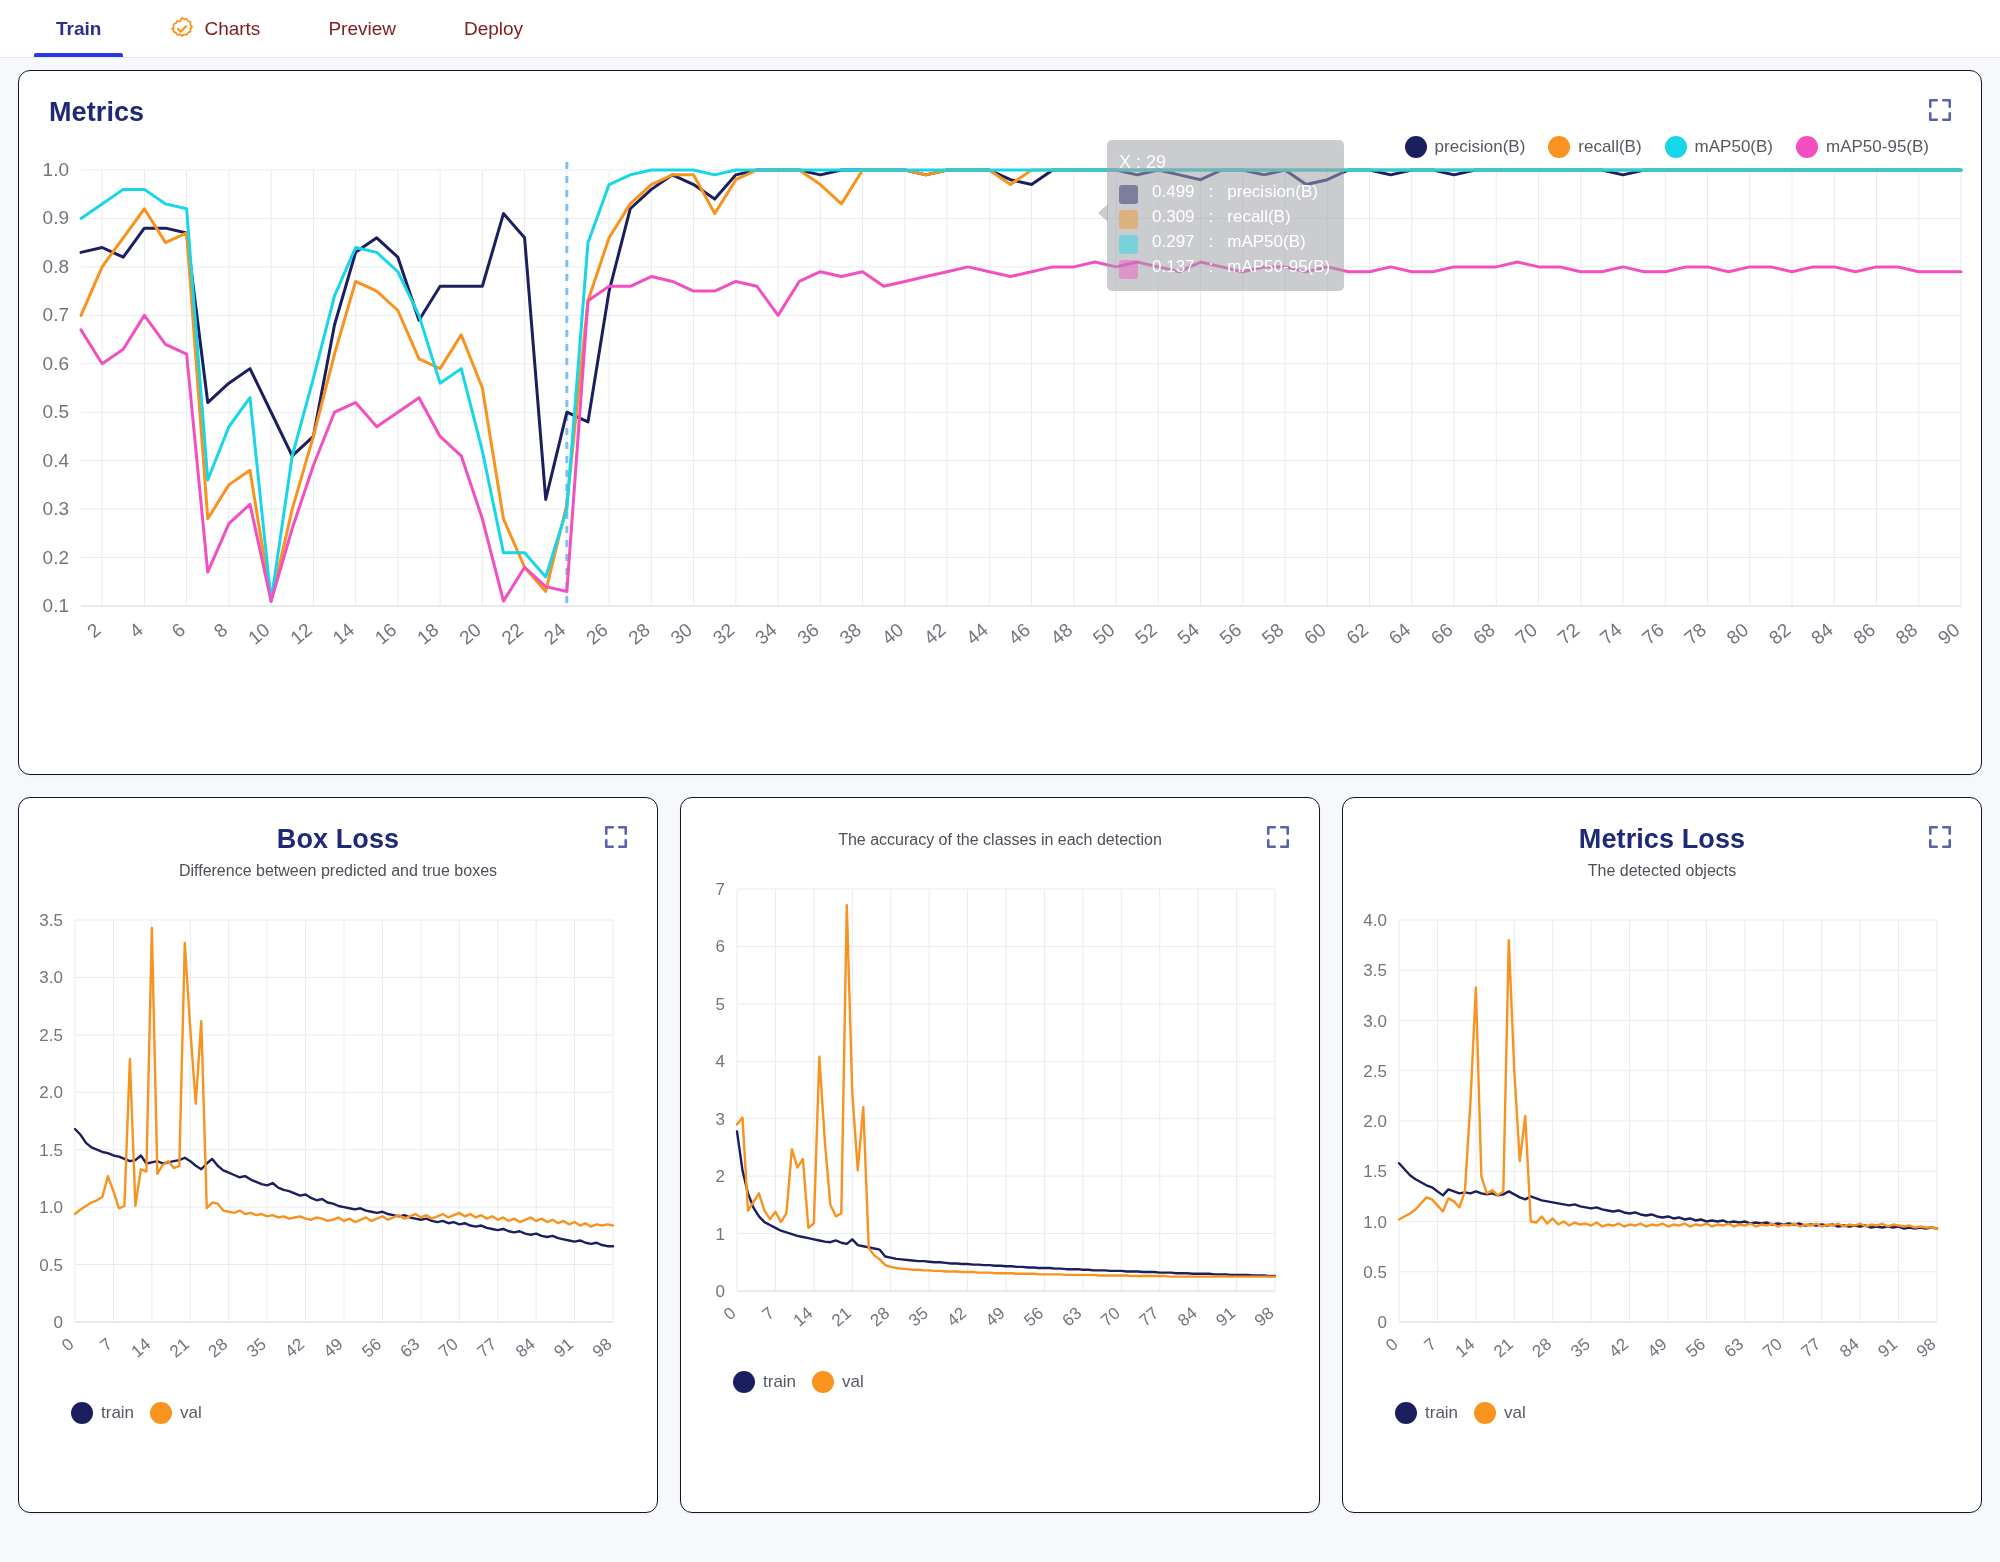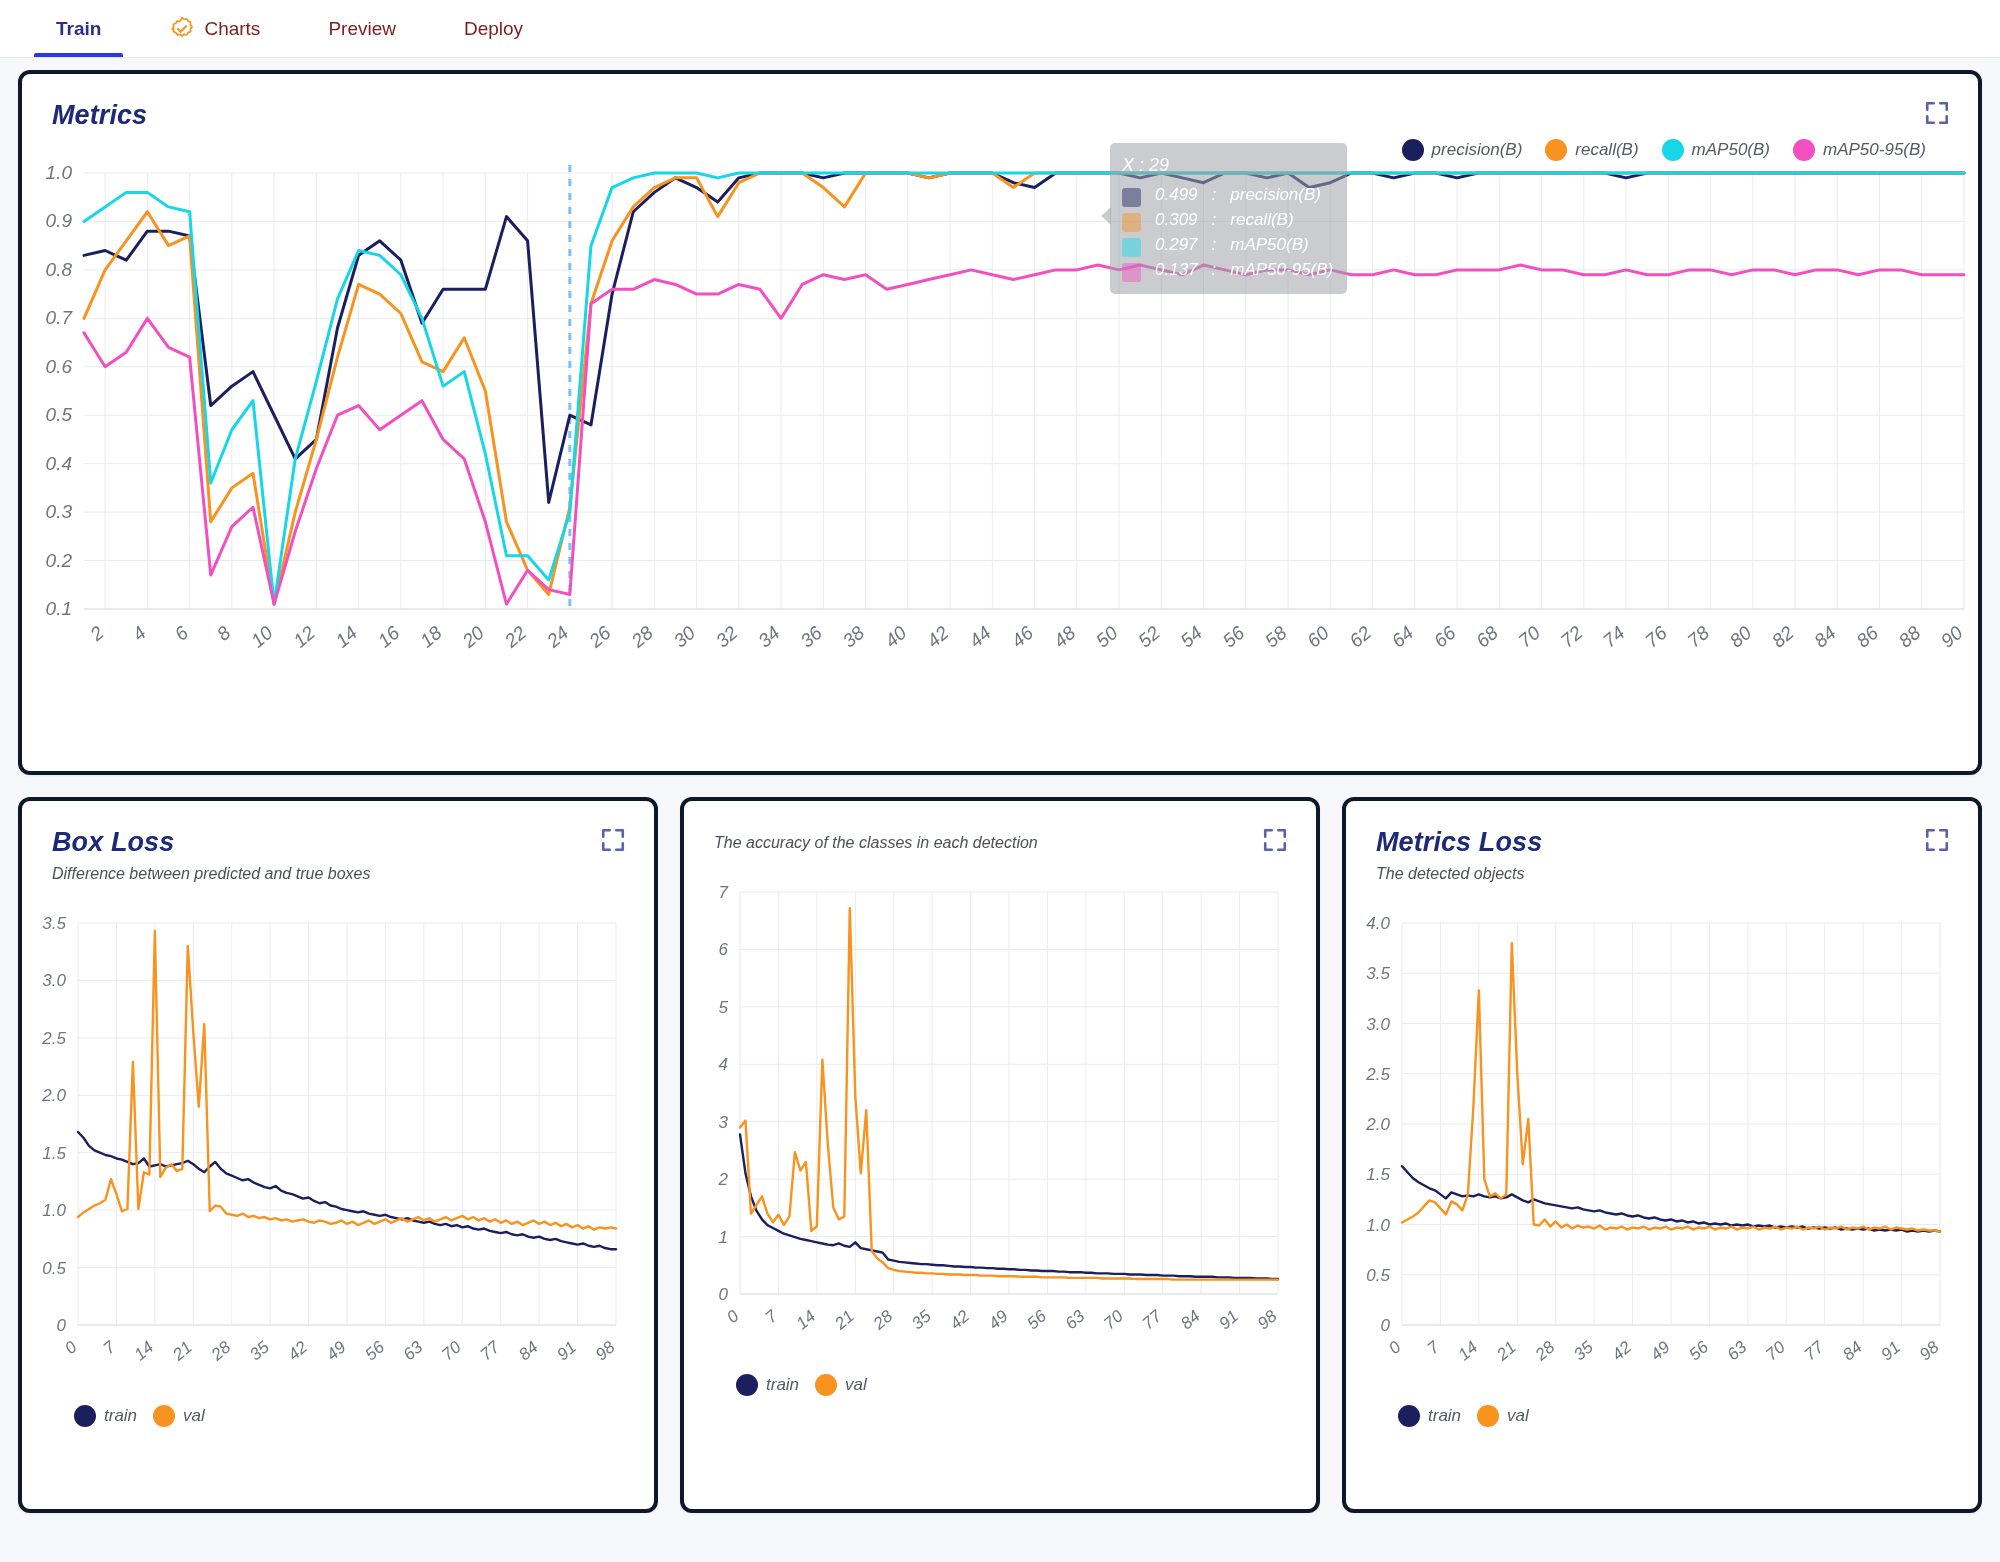--- a/index.html
+++ b/index.html
@@ -44,25 +44,24 @@
   .tab-underline { display: none; }
   .tab.active .tab-underline { display: block; }
 
   .badge-icon { width: 26px; height: 26px; display: block; }
 
   
   #page { padding: 12px 18px 0 18px; }
 
   .card {
     background: #ffffff;
-    border: 4px solid #0f172a;
+    border: 1px solid #0f172a;
     border-radius: 12px;
     box-shadow: 0 1px 3px rgba(22,28,60,.05);
     position: relative;
-    font-style: italic;
   }
   .card-head { padding: 26px 30px 0 30px; }
   .card-title {
     font-size: 27px;
     color: #1e2a78;
     font-weight: bold;
     letter-spacing: .1px;
   }
   .card-sub {
     font-size: 16px;
@@ -90,20 +89,21 @@
     color: #555a62;
   }
   .legend-item { display: flex; align-items: center; gap: 8px; margin-right: 16px; }
   .legend-dot { width: 22px; height: 22px; border-radius: 50%; display: inline-block; }
 
   
   #loss-row {
     display: flex;
     gap: 22px;
     margin-top: 22px;
+    text-align: center;
   }
   .loss-card { flex: 1 1 0; height: 716px; }
   .loss-plot { position: relative; width: 100%; height: 560px; }
 
   .legend-bottom {
     position: absolute;
     left: 52px; bottom: 16px;
     display: flex;
     align-items: center;
     font-size: 17px;

